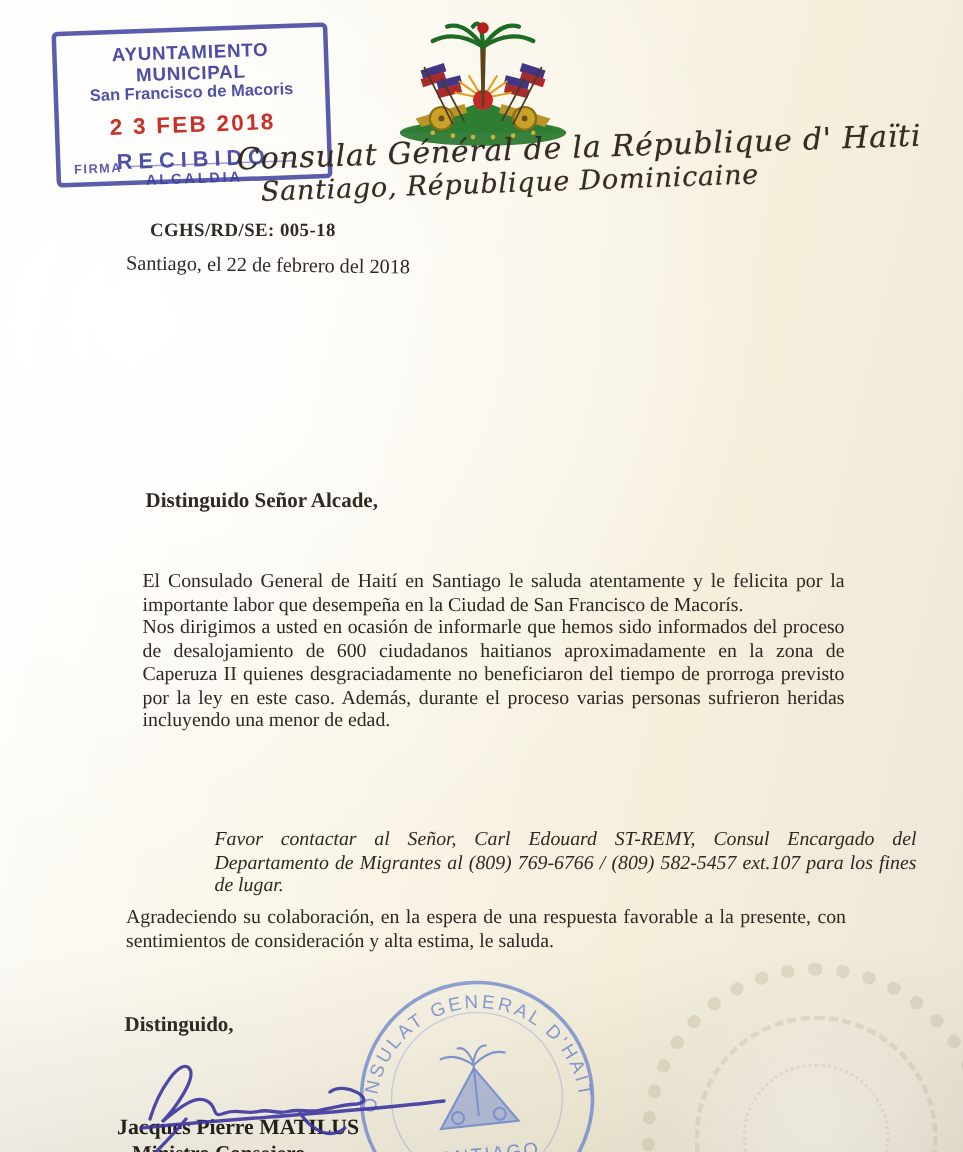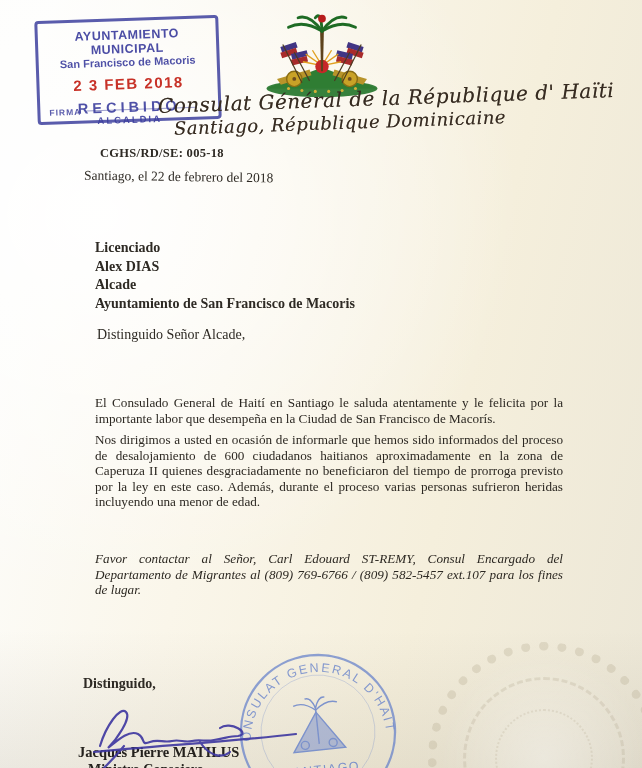--- a/index.html
+++ b/index.html
@@ -34,28 +34,28 @@
        color:#362b21;letter-spacing:0.5px;transform:rotate(-2deg);
        text-shadow:0 0 0.6px rgba(54,43,33,0.55);}
   .lh2{position:absolute;left:128px;top:112px;width:424px;text-align:center;
        font-family:"DejaVu Serif",serif;font-style:italic;font-size:18px;
        color:#362b21;letter-spacing:0.5px;transform:rotate(-2deg);
        text-shadow:0 0 0.6px rgba(54,43,33,0.55);}
   
   .ref{position:absolute;left:100px;top:146px;font-size:12.5px;font-weight:700;letter-spacing:0.3px;}
   .dateline{position:absolute;left:84px;top:169px;font-size:13.5px;transform:rotate(0.8deg);}
   .recipient{position:absolute;left:95px;top:239px;font-size:14px;font-weight:700;line-height:18.5px;}
-  .salutation{position:absolute;left:97px;top:327px;font-size:14px;font-weight:400;}
+  .salutation{position:absolute;left:97px;top:327px;font-size:14px;font-weight:700;}
   .para{position:absolute;left:95px;width:468px;font-size:13.2px;line-height:15.6px;
         text-align:justify;color:#2c2822;}
-  .p1{top:395px;}
-  .p2{top:432px;}
+  .p1{top:379px;}
+  .p2{top:410px;}
   .p3{top:504px;}
   .p3 .it{font-style:italic;}
-  .p4{top:551px;font-style:italic;}
+  .p4{top:551px;font-style:italic;margin-left:48px;}
   .p5{top:603px;left:84px;width:480px;}
   .closing{position:absolute;left:83px;top:676px;font-size:14px;font-weight:700;}
   .signername{position:absolute;left:78px;top:744px;font-size:14.5px;font-weight:700;color:#24211d;}
   .signertitle{position:absolute;left:88px;top:762px;font-size:14px;font-weight:700;color:#24211d;}
   .sig{position:absolute;left:80px;top:696px;z-index:5;}
   
   .roundstamp{position:absolute;left:232px;top:648px;opacity:0.85;}
   .emboss{position:absolute;left:428px;top:642px;width:232px;height:232px;border-radius:50%;
           border:9px dotted rgba(176,164,138,0.28);box-sizing:border-box;
           background:radial-gradient(circle, rgba(255,255,255,0.35), rgba(255,255,255,0) 70%);}
@@ -137,32 +137,27 @@
         <circle cx="100" cy="80" r="1.6"></circle>
     </g>
   </svg>
 
   <div class="lh1">Consulat Général de la République d' Haïti</div>
   <div class="lh2">Santiago, République Dominicaine</div>
 
   <div class="ref">CGHS/RD/SE: 005-18</div>
   <div class="dateline">Santiago, el 22 de febrero del 2018</div>
 
-  <div class="recipient">
-    <div>Licenciado</div>
-    <div>Alex DIAS</div>
-    <div>Alcade</div>
-    <div>Ayuntamiento de San Francisco de Macoris</div>
-  </div>
 
   <div class="salutation">Distinguido Señor Alcade,</div>
 
   <div class="para p1">El Consulado General de Haití en Santiago le saluda atentamente y le felicita por la importante labor que desempeña en la Ciudad de San Francisco de  Macorís.</div>
   <div class="para p2">Nos dirigimos a usted en ocasión de informarle que hemos sido informados  del proceso de desalojamiento de 600 ciudadanos haitianos aproximadamente en la zona de Caperuza II quienes desgraciadamente no  beneficiaron del tiempo de prorroga previsto por la ley en este caso. Además, durante el  proceso varias personas sufrieron heridas incluyendo una menor de edad.</div>
   <div class="para p4">Favor contactar al Señor, Carl Edouard ST-REMY, Consul Encargado del Departamento de Migrantes al  (809) 769-6766 / (809) 582-5457 ext.107 para los fines de lugar.</div>
+  <div class="para p5">Agradeciendo su colaboración, en la espera de una respuesta favorable a la presente, con sentimientos de consideración y alta estima, le saluda.</div>
 
   <div class="closing">Distinguido,</div>
 
   <svg class="sig" width="230" height="72" viewBox="0 0 230 72">
     <g fill="none" stroke="#3d36a0" stroke-width="2.2" stroke-linecap="round" opacity="0.9">
       <path d="M20,50 C26,30 40,10 46,16 C52,22 36,44 28,52 C40,42 50,34 58,38 C66,42 60,50 70,46 C78,43 84,47 92,45 C100,43 104,47 112,45 C120,43 126,46 134,44 C146,42 150,40 158,40 C172,38 150,24 140,32"></path>
       <path d="M14,56 C70,50 150,46 216,38"></path>
       <path d="M44,50 C36,60 28,68 20,76"></path>
       <path d="M120,46 C128,58 140,64 150,56"></path>
     </g>

